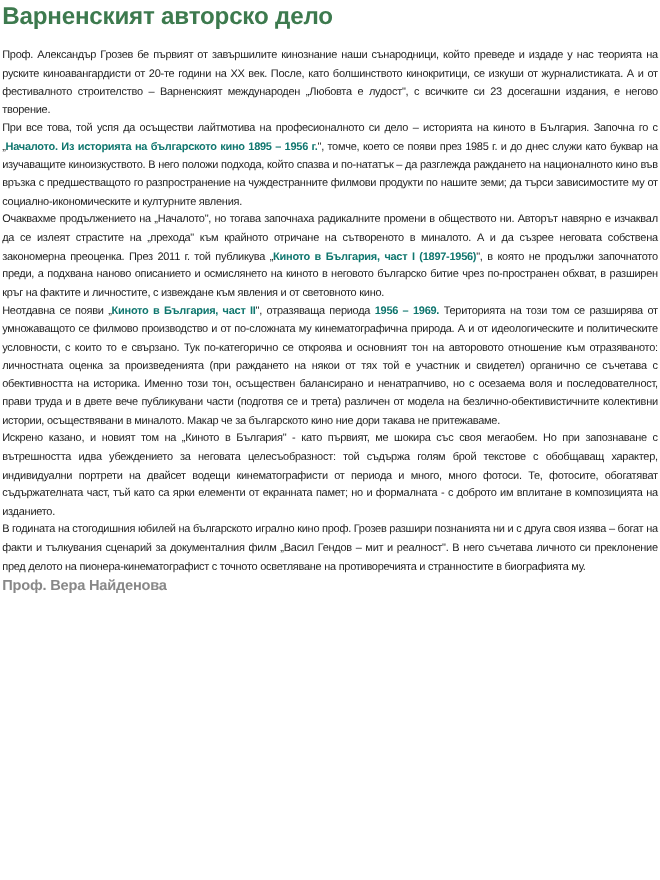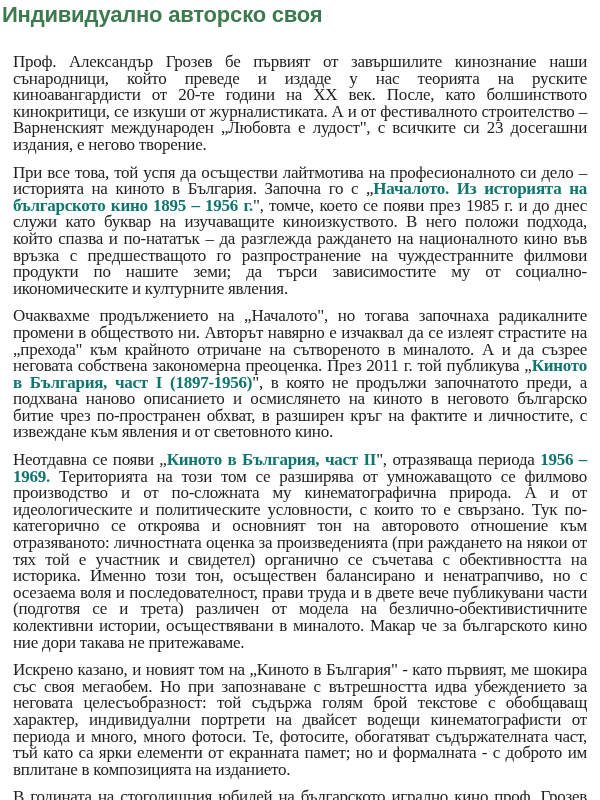--- a/index.html
+++ b/index.html
@@ -26,46 +26,45 @@
       margin: 0;
       padding-top: 2px;
       height: 34px;
       line-height: 26px;
       letter-spacing: -0.2px;
     }
     .gap {
       height: 7px;
     }
     .para {
-      font-size: 17px;
+      font-size: 10px;
       line-height: 16.6px;
       text-align: justify;
-      margin: 11px;
+      margin: 0;
       letter-spacing: -0.25px;
       word-spacing: 0px;
-      font-family: Liberation Serif, serif;
     }
     .para b {
       font-weight: bold;
       color: #0f766e;
     }
     .signature {
       font-size: 13.3px;
       line-height: 16.6px;
       color: #888888;
       font-weight: bold;
       margin: 0;
       letter-spacing: -0.2px;
     }
   </style>
 </head>
 <body>
 
 <div class="page">
-  <h1 class="title">Индивидуално авторско своя</h1>
+  <h1 class="title">Варненският авторско дело</h1>
   <div class="gap"></div>
 
   <p class="para">
     <span>Проф. Александър Грозев бе първият от завършилите кинознание наши сънародници, който преведе и издаде у нас теорията на руските киноавангардисти от 20-те години на XX век. После, като болшинството кинокритици, се изкуши от журналистиката. А и от фестивалното строителство – Варненският международен „Любовта е лудост", с всичките си 23 досегашни издания, е негово творение.</span>
   </p>
 
   <p class="para">
     <span>При все това, той успя да осъществи лайтмотива на професионалното си дело – историята на киното в България. Започна го с „</span><b>Началото. Из историята на българското кино 1895 – 1956 г.</b><span>", томче, което се появи през 1985 г. и до днес служи като буквар на изучаващите киноизкуството. В него положи подхода, който спазва и по-нататък – да разглежда раждането на националното кино във връзка с предшестващото го разпространение на чуждестранните филмови продукти по нашите земи; да търси зависимостите му от социално-икономическите и културните явления.</span>
   </p>
 
@@ -78,13 +77,14 @@
   </p>
 
   <p class="para">
     <span>Искрено казано, и новият том на „Киното в България" - като първият, ме шокира със своя мегаобем. Но при запознаване с вътрешността идва убеждението за неговата целесъобразност: той съдържа голям брой текстове с обобщаващ характер, индивидуални портрети на двайсет водещи кинематографисти от периода и много, много фотоси. Те, фотосите, обогатяват съдържателната част, тъй като са ярки елементи от екранната памет; но и формалната - с доброто им вплитане в композицията на изданието.</span>
   </p>
 
   <p class="para">
     <span>В годината на стогодишния юбилей на българското игрално кино проф. Грозев разшири познанията ни и с друга своя изява – богат на факти и тълкувания сценарий за документалния филм „Васил Гендов – мит и реалност". В него съчетава личното си преклонение пред делото на пионера-кинематографист с точното осветляване на противоречията и странностите в биографията му.</span>
   </p>
 
+  <p class="signature">Проф. Вера Найденова</p>
 </div>
 
 </body></html>

